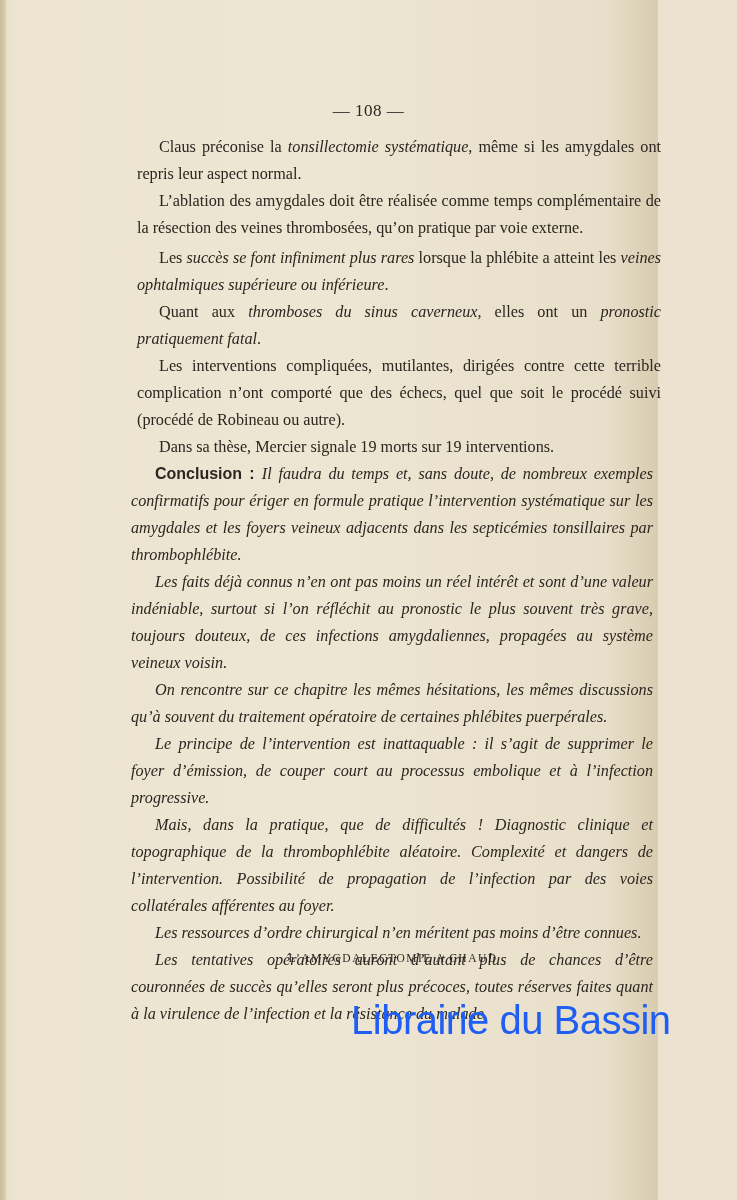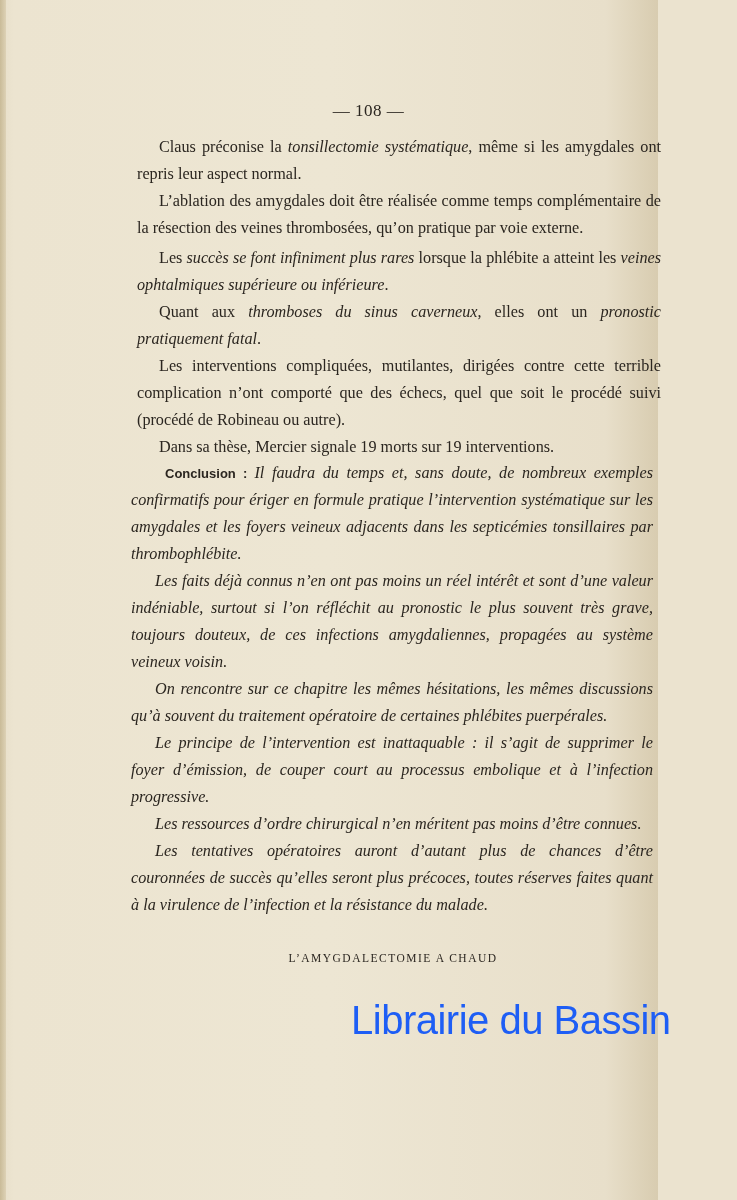--- a/index.html
+++ b/index.html
@@ -22,21 +22,21 @@
     position: absolute; top: 101px; left: 0; width: 800px; text-align: center;
     font-family: "Liberation Serif", serif; font-size: 17px; letter-spacing: 0.5px;
   }
   .text-block {
     position: absolute; left: 137px; width: 524px;
     font-family: "Liberation Serif", serif; font-size: 16.2px; line-height: 27px;
     text-align: justify;
   }
   .text-block p { margin: 0; text-indent: 22px; }
   .it { font-style: italic; }
-  .concl-label { font-family: "Liberation Sans", sans-serif; font-weight: bold; font-style: normal; font-size: 13px; margin-left: 10px; }
+  .concl-label { font-family: "Liberation Sans", sans-serif; font-weight: bold; font-style: normal; font-size: 16px; }
   .block-1 { top: 134px; }
   .block-2 { top: 245px; }
   .block-3 { top: 460px; left: 131px; width: 522px; }
   .block-3 p { text-indent: 24px; }
   .section-heading {
     position: absolute; top: 931px; left: 132px; width: 522px; text-align: center;
     font-family: "Liberation Serif", serif; font-size: 11.5px; letter-spacing: 1.5px; margin-top: 21px;
   }
   .block-4 { top: 966px; left: 122px; width: 532px; }
   .watermark {
@@ -63,20 +63,21 @@
     <p><span>Quant aux </span><span class="it">thromboses du sinus caverneux</span><span>, elles ont un </span><span class="it">pronostic pratiquement fatal</span><span>.</span></p>
     <p>Les interventions compliquées, mutilantes, dirigées contre cette terrible complication n’ont comporté que des échecs, quel que soit le procédé suivi (procédé de Robineau ou autre).</p>
     <p>Dans sa thèse, Mercier signale 19 morts sur 19 interventions.</p>
   </div>
 
   <div class="text-block block-3 it">
     <p><span class="concl-label">Conclusion : </span><span>Il faudra du temps et, sans doute, de nombreux exemples confirmatifs pour ériger en formule pratique l’intervention systématique sur les amygdales et les foyers veineux adjacents dans les septicémies tonsillaires par thrombophlébite.</span></p>
     <p>Les faits déjà connus n’en ont pas moins un réel intérêt et sont d’une valeur indéniable, surtout si l’on réfléchit au pronostic le plus souvent très grave, toujours douteux, de ces infections amygdaliennes, propagées au système veineux voisin.</p>
     <p>On rencontre sur ce chapitre les mêmes hésitations, les mêmes discussions qu’à souvent du traitement opératoire de certaines phlébites puerpérales.</p>
     <p>Le principe de l’intervention est inattaquable : il s’agit de supprimer le foyer d’émission, de couper court au processus embolique et à l’infection progressive.</p>
+    <p>Mais, dans la pratique, que de difficultés ! Diagnostic clinique et topographique de la thrombophlébite aléatoire. Complexité et dangers de l’intervention. Possibilité de propagation de l’infection par des voies collatérales afférentes au foyer.</p>
     <p>Les ressources d’ordre chirurgical n’en méritent pas moins d’être connues.</p>
     <p>Les tentatives opératoires auront d’autant plus de chances d’être couronnées de succès qu’elles seront plus précoces, toutes réserves faites quant à la virulence de l’infection et la résistance du malade.</p>
   </div>
 
   <div class="section-heading">L’AMYGDALECTOMIE A CHAUD</div>
 
 
   <div class="watermark" style="color: rgb(30, 94, 245);">Librairie du Bassin</div>
 </div>
 

